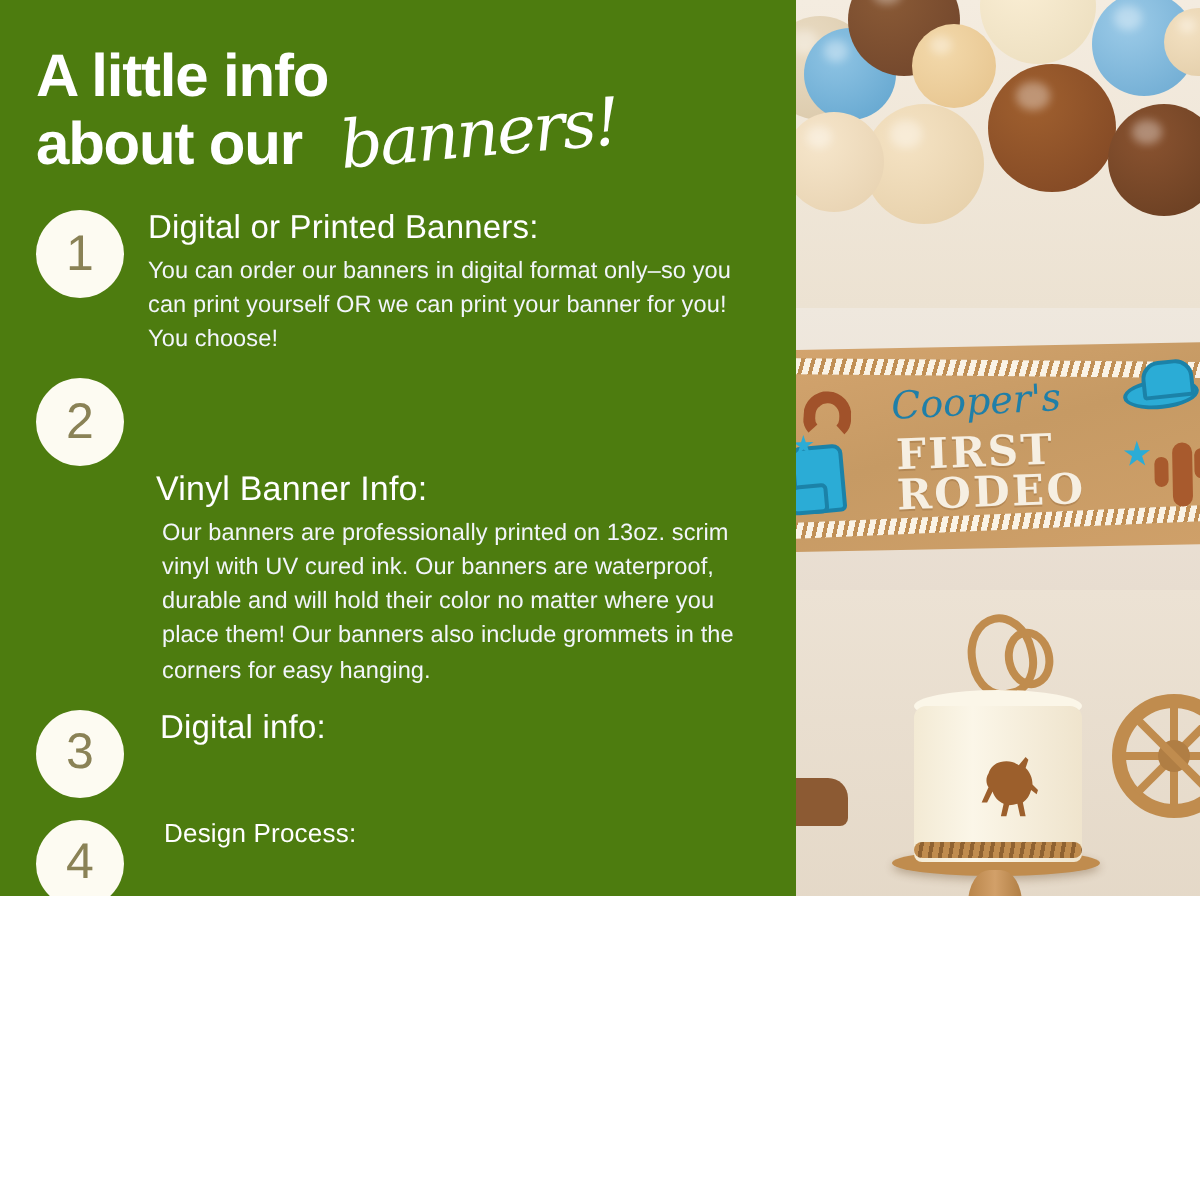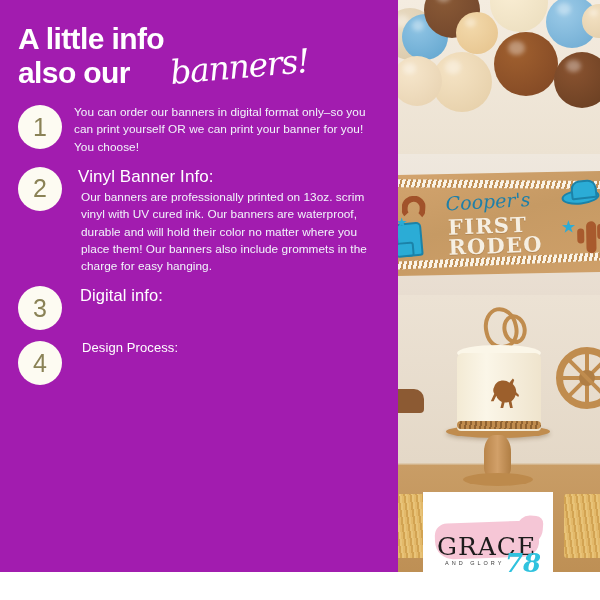--- a/index.html
+++ b/index.html
@@ -3,22 +3,22 @@
 <meta charset="utf-8">
 <style>
   * { box-sizing: border-box; margin: 0; padding: 0; }
   html, body {
     width: 600px; height: 600px;
     font-family: "Liberation Sans", sans-serif;
     overflow: hidden;
   }
   .canvas {
     position: relative;
-    width: 600px; height: 572px;
-    background: #a21caf;
+    width: 600px; height: 448px;
+    background: #4d7c0f;
     overflow: hidden;
   }
 
   
   .info-panel {
     position: absolute;
     left: 0; top: 0;
     width: 398px; height: 600px;
     padding: 22px 16px 10px 18px;
   }
@@ -75,21 +75,21 @@
     margin-bottom: 2px;
     letter-spacing: 0.1px;
   }
   .item-text {
     color: #f2f5fb;
     font-size: 11.8px;
     font-weight: 400;
     line-height: 1.46;
     letter-spacing: 0.05px;
   }
-  .item-2 .item-body { padding-left: 4px; }
+  .item-2 .item-body { padding-left: 4px; margin-top: 46px; }
   .item-3 .item-body { padding-left: 6px; }
   .item-4 .item-body { padding-left: 8px; }
   .item-2 .item-title { font-size: 17px; }
   .item-4 .item-title { font-size: 13px; }
   .item-2 .item-text, .item-4 .item-text { padding-left: 3px; }
 
   
   .photo-col {
     position: absolute;
     left: 398px; top: 0;
@@ -362,37 +362,38 @@
 </head>
 <body>
 
 <div class="canvas">
 
   <div class="info-panel">
 
     <div class="heading">
       <div class="heading-line1">A little info</div>
       <div class="heading-line2">
-        <span>also our</span>
+        <span>about our</span>
         <span class="script-word">banners!</span>
       </div>
     </div>
 
     <div class="item item-1">
       <div class="badge">1</div>
       <div class="item-body">
+        <div class="item-title">Digital or Printed Banners:</div>
         <div class="item-text">You can order our banners in digital format only–so you can print yourself OR we can print your banner for you! You choose!</div>
       </div>
     </div>
 
     <div class="item item-2">
       <div class="badge">2</div>
       <div class="item-body">
         <div class="item-title">Vinyl Banner Info:</div>
-        <div class="item-text">Our banners are professionally printed on 13oz. scrim vinyl with UV cured ink. Our banners are waterproof, durable and will hold their color no matter where you place them! Our banners also include grommets in the charge for easy hanging.</div>
+        <div class="item-text">Our banners are professionally printed on 13oz. scrim vinyl with UV cured ink. Our banners are waterproof, durable and will hold their color no matter where you place them! Our banners also include grommets in the corners for easy hanging.</div>
       </div>
     </div>
 
     <div class="item item-3">
       <div class="badge">3</div>
       <div class="item-body">
         <div class="item-title">Digital info:</div>
       </div>
     </div>
 

